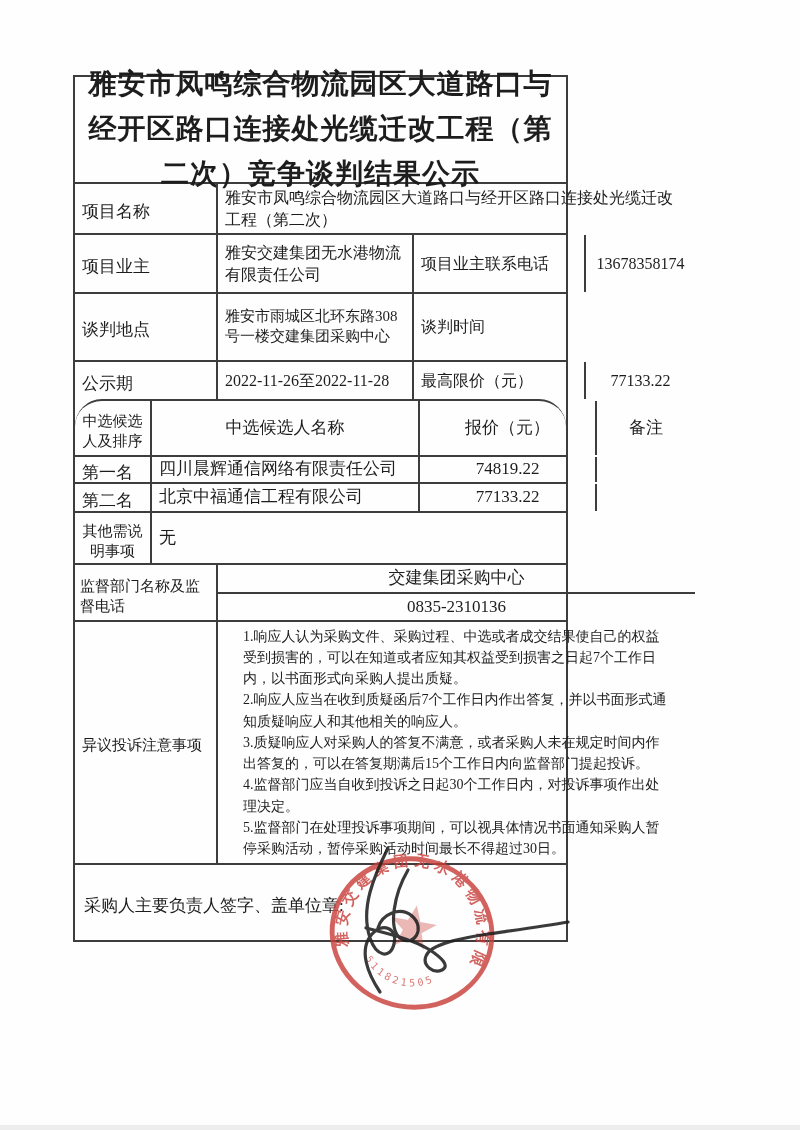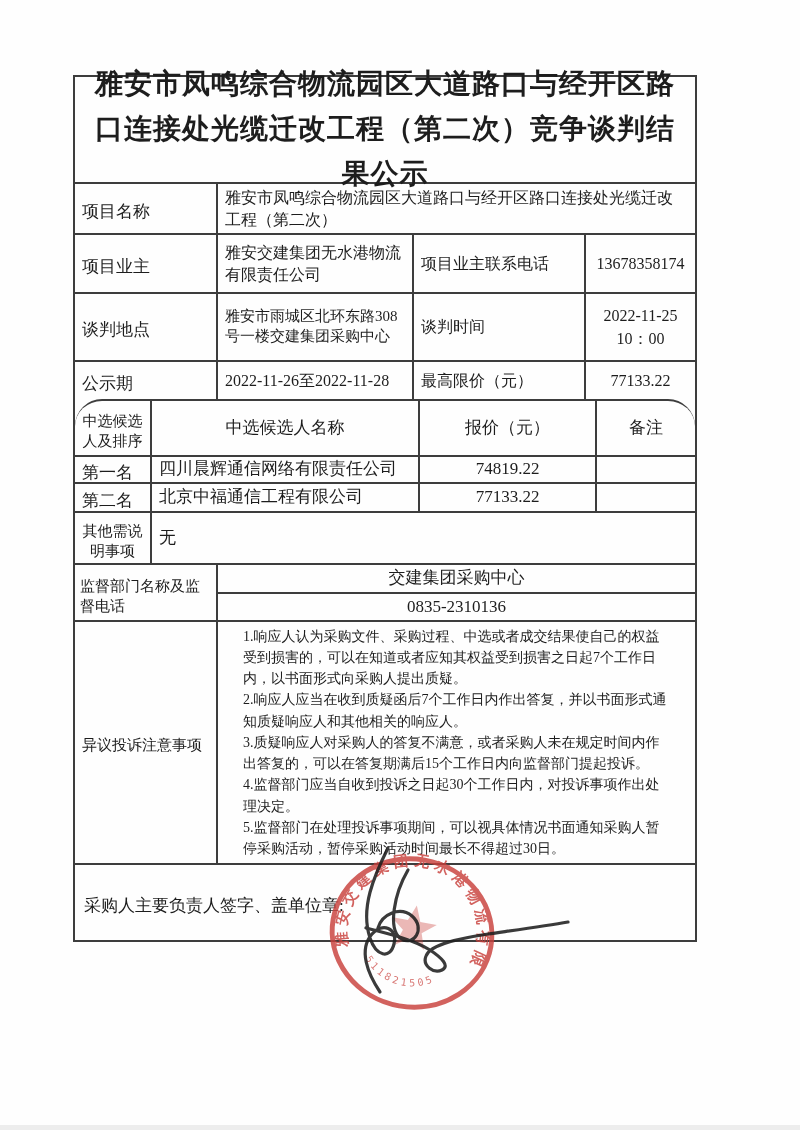--- a/index.html
+++ b/index.html
@@ -5,21 +5,21 @@
   html,body{margin:0;padding:0;}
   body{
     width:800px;height:1130px;background:#ffffff;
     font-family:"Liberation Serif","DejaVu Serif",serif;
     color:#1d1d1d;
   }
   .page{position:relative;width:800px;height:1130px;background:#fefefe;overflow:hidden;}
   .scan-edge{position:absolute;left:0;right:0;bottom:0;height:5px;background:#ededed;}
 
   .doc-table{
-    position:absolute;left:73px;top:75px;width:624px;
+    position:absolute;left:73px;top:75px;width:495px;
     border:2px solid #3d3d3d;box-sizing:border-box;background:transparent;
   }
   .row{display:flex;align-items:stretch;box-sizing:border-box;border-top:2px solid #3d3d3d;}
   .row.first{border-top:none;}
   .cell{
     box-sizing:border-box;border-left:2px solid #3d3d3d;
     display:flex;align-items:center;
     padding:2px 7px;font-size:17px;line-height:1.32;
     overflow:hidden;
   }
@@ -87,24 +87,20 @@
       <div class="cell cfirst w-label">项目业主</div>
       <div class="cell w-valA fs16">雅安交建集团无水港物流有限责任公司</div>
       <div class="cell w-labB fs16">项目业主联系电话</div>
       <div class="cell w-valB center nowrap fs16">13678358174</div>
     </div>
 
     <div class="row h-r3">
       <div class="cell cfirst w-label">谈判地点</div>
       <div class="cell w-valA fs15">雅安市雨城区北环东路308号一楼交建集团采购中心</div>
       <div class="cell w-labB fs16">谈判时间</div>
-      <div class="cell w-valB center stack fs16">
-        <div>2022-11-25</div>
-        <div>10：00</div>
-      </div>
     </div>
 
     <div class="row h-r4">
       <div class="cell cfirst w-label">公示期</div>
       <div class="cell w-valA nowrap fs16">2022-11-26至2022-11-28</div>
       <div class="cell w-labB fs16">最高限价（元）</div>
       <div class="cell w-valB center nowrap fs16">77133.22</div>
     </div>
 
     <div class="row h-ch">

